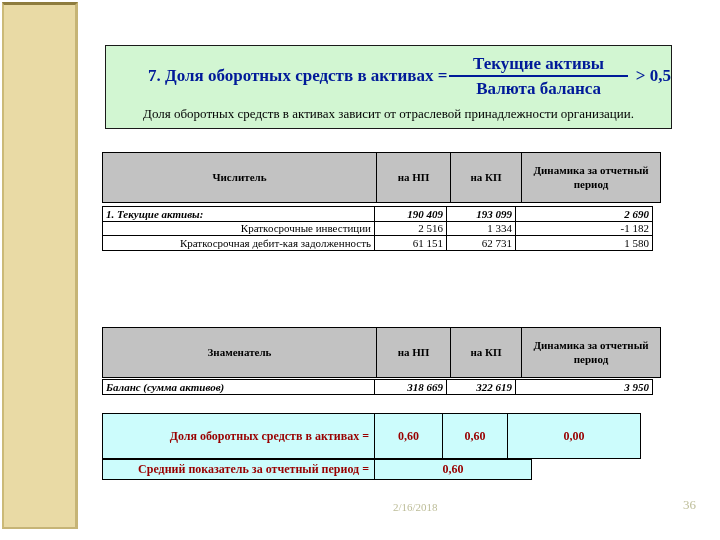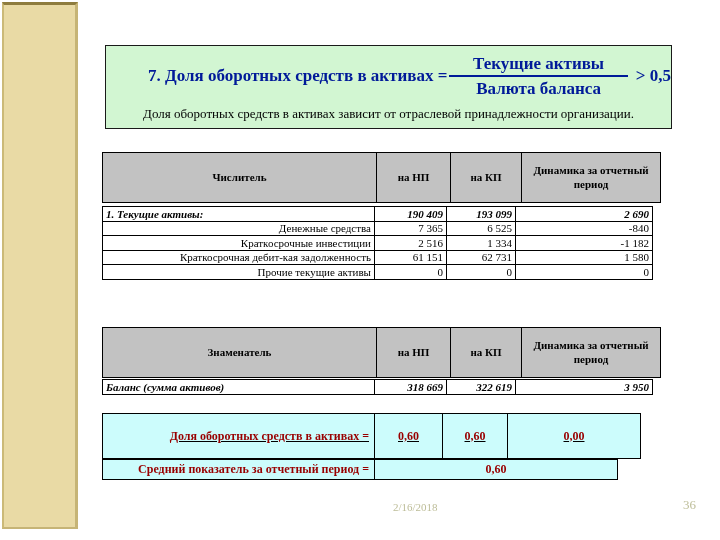--- a/index.html
+++ b/index.html
@@ -37,21 +37,21 @@
   }
   .fraction .num{display:block;border-bottom:2px solid #001a99;padding-bottom:1px;}
   .fraction .den{display:block;padding-top:1px;}
   .threshold{margin-left:8px;white-space:nowrap;text-align:center;}
   .formula-note{
     position:absolute;left:0;bottom:6px;width:100%;
     text-align:center;font-size:13px;color:#000;
   }
   
   table.tbl{
-    position:absolute;left:102px;width:516px;
+    position:absolute;left:102px;width:430px;
     border-collapse:collapse;table-layout:fixed;
     font-size:11px;
   }
   table.tbl td{border:1px solid #000;overflow:hidden;white-space:nowrap;}
   .col-label{width:265px;}
   .col-np{width:65px;}
   .col-kp{width:62px;}
   .col-dyn{width:130px;}
   table.hdr td{
     background:#c2c2c2;text-align:center;vertical-align:middle;
@@ -66,21 +66,21 @@
   .t1h{top:152px;}
   .t1b{top:206px;padding-left:26px;}
   .t2h{top:327px;}
   .t2b{top:379px;}
   
   table.res{font-size:12px;}
   table.res td{
     background:#ccfcfc;color:#990000;font-weight:bold;
     vertical-align:middle;
   }
-  .res1{top:413px;text-decoration:underline;}
+  .res1{top:413px;}
   .res1 td{height:42px;}
   .res2{top:459px;}
   .res2 td{height:17px;}
   table.res td.lbl{text-align:right;padding-right:5px;}
   table.res td.val{text-align:center;}
   
   .footer-date{
     position:absolute;left:393px;top:501px;
     font-size:11px;color:#bdbd98;
   }
@@ -119,42 +119,30 @@
 
 <table class="tbl bdy t1b">
   <tbody>
       <tr class="first">
     <td class="lbl col-label">1. Текущие активы:</td>
     <td class="num col-np">190 409</td>
     <td class="num col-kp">193 099</td>
     <td class="num col-dyn">2 690</td>
   </tr>
   <tr>
-    <td class="lbl">Денежные средства</td>
-    <td class="num">7 365</td>
-    <td class="num">6 525</td>
-    <td class="num">-840</td>
-  </tr>
-  <tr>
     <td class="lbl">Краткосрочные инвестиции</td>
     <td class="num">2 516</td>
     <td class="num">1 334</td>
     <td class="num">-1 182</td>
   </tr>
   <tr>
     <td class="lbl">Краткосрочная дебит-кая задолженность</td>
     <td class="num">61 151</td>
     <td class="num">62 731</td>
     <td class="num">1 580</td>
-  </tr>
-  <tr>
-    <td class="lbl">Прочие текущие активы</td>
-    <td class="num">0</td>
-    <td class="num">0</td>
-    <td class="num">0</td>
   </tr>
 </tbody>
   </table>
 
 <table class="tbl hdr t2h">
   <tbody>
       <tr>
     <td class="col-label">Знаменатель</td>
     <td class="col-np">на НП</td>
     <td class="col-kp">на КП</td>

